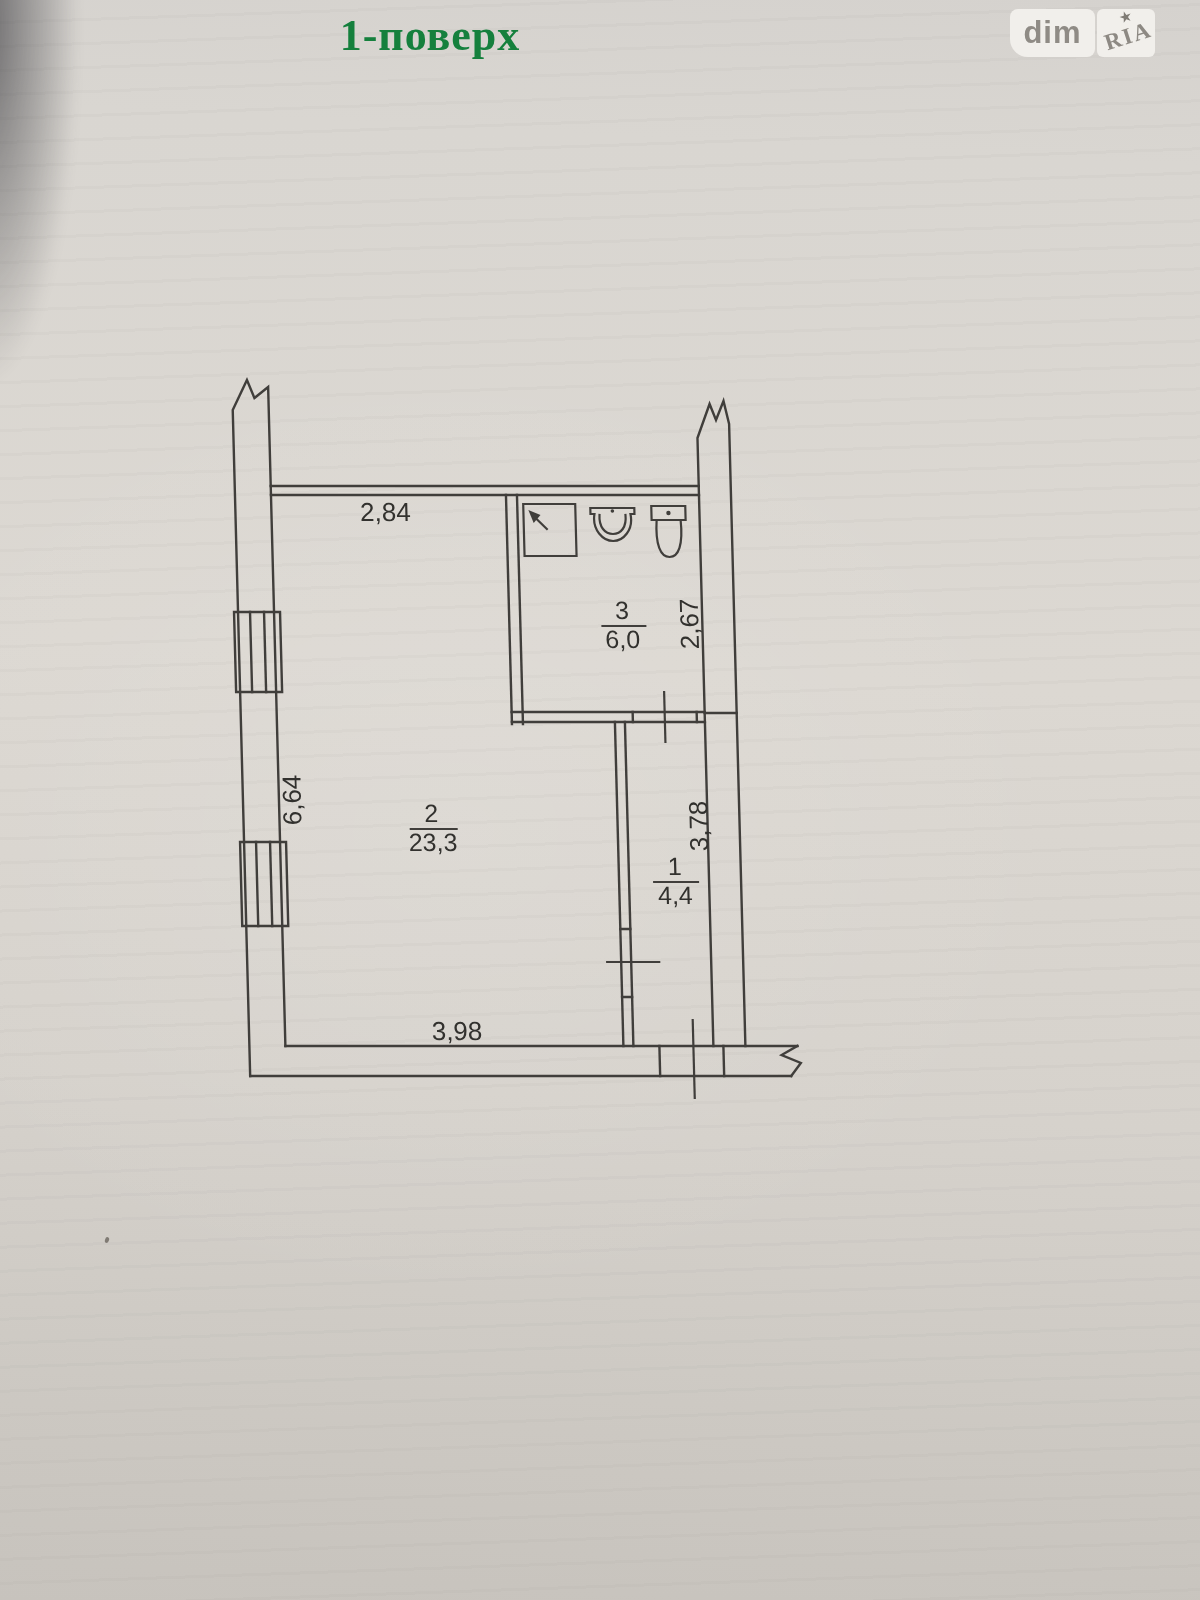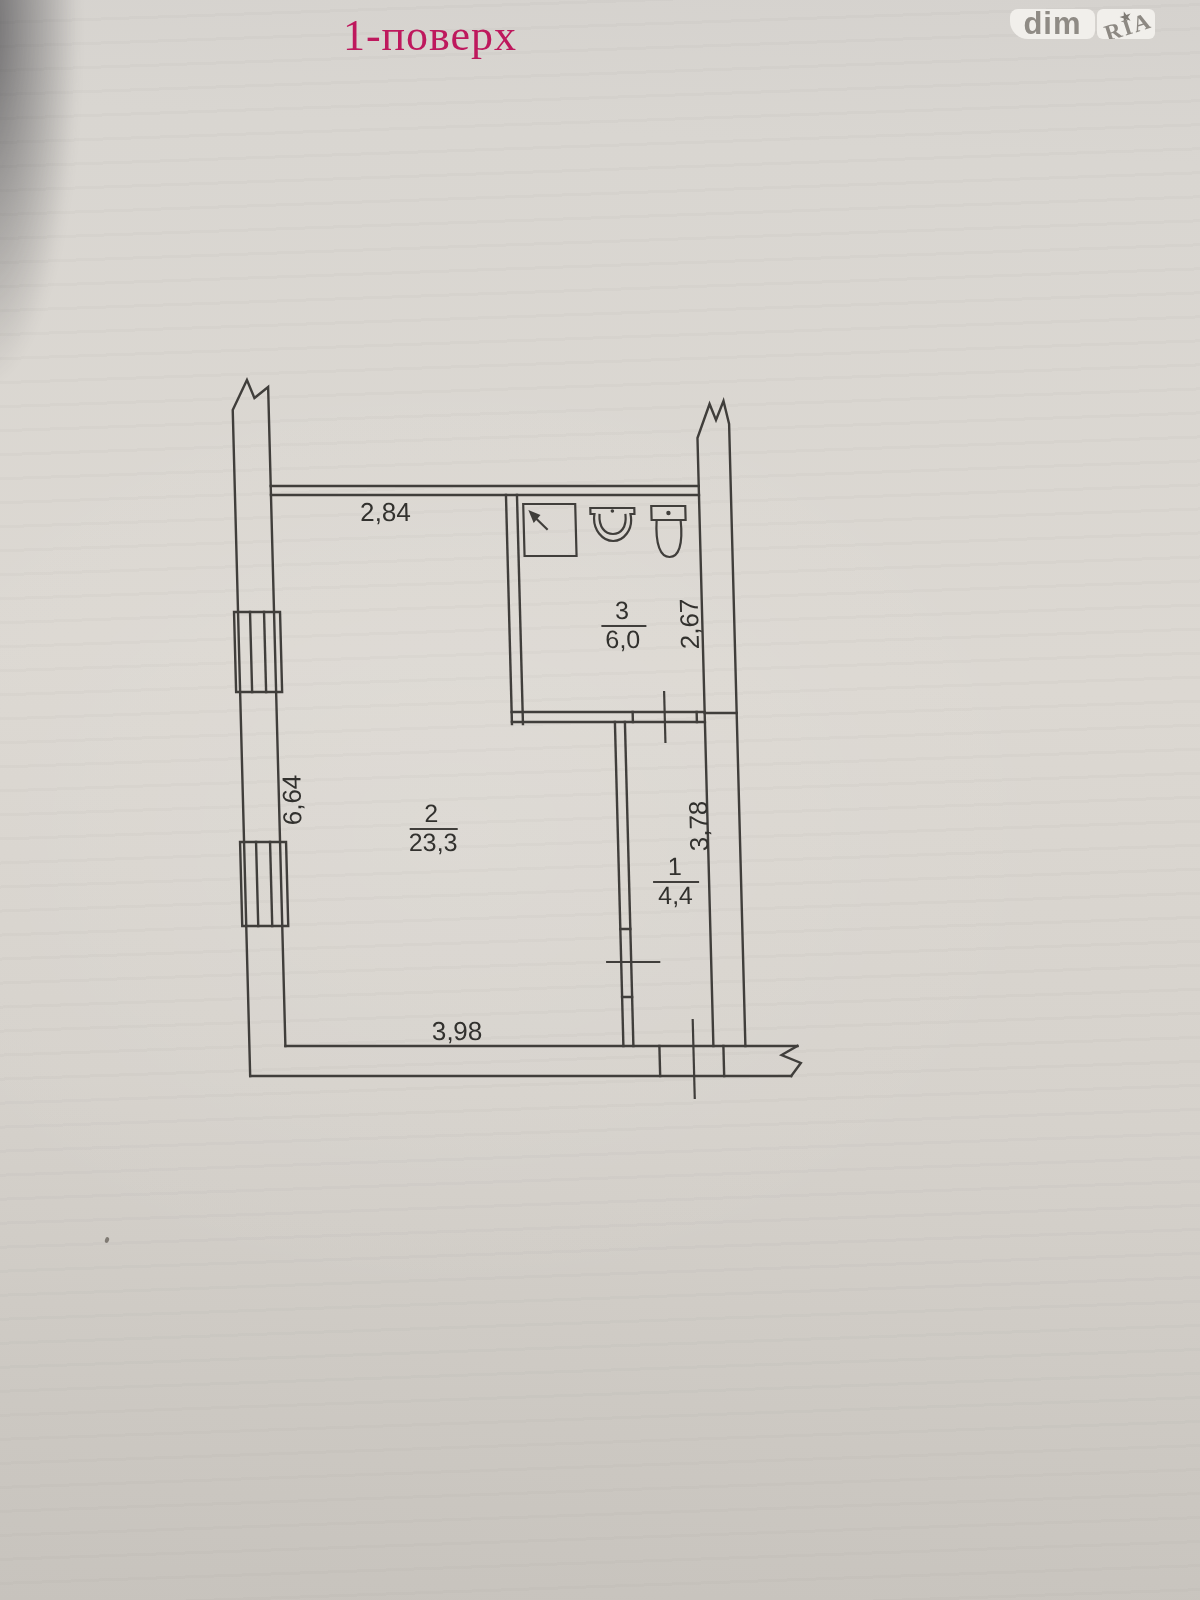--- a/index.html
+++ b/index.html
@@ -20,26 +20,27 @@
     position:absolute;left:-18px;top:-20px;width:110px;height:560px;
     background:radial-gradient(130% 95% at 0% 8%, rgba(38,38,44,0.62), rgba(38,38,44,0.22) 45%, rgba(38,38,44,0) 68%);
     filter:blur(5px);pointer-events:none;
   }
   .speck{
     position:absolute;left:105px;top:1237px;width:4px;height:6px;border-radius:50%;
     background:#6b675f;transform:rotate(18deg);opacity:.8;
   }
   .page-title{
     position:absolute;left:280px;top:10px;width:300px;text-align:center;
-    font-family:"Liberation Serif",serif;font-size:44px;color:#be185d;
+    font-family:"Liberation Serif",serif;font-size:44px;color:#15803d;
     letter-spacing:1px;
+    font-weight:bold;
   }
   
   .logo{position:absolute;left:1010px;top:9px;display:flex;gap:2px;}
-  .logo .box{background:#f1efeb;height:30px;display:flex;align-items:center;justify-content:center;}
+  .logo .box{background:#f1efeb;height:48px;display:flex;align-items:center;justify-content:center;}
   .logo .box-dim{width:85px;border-radius:8px 8px 8px 18px;}
   .logo .box-dim span{
     font-size:31px;color:#8f8b85;font-weight:bold;letter-spacing:1px;
   }
   .logo .box-ria{width:58px;border-radius:6px;position:relative;overflow:hidden;}
   .logo .box-ria .ria-text{
     font-family:"Liberation Serif",serif;font-weight:bold;font-size:23px;
     color:#8d8983;letter-spacing:2px;transform:rotate(-18deg) translate(1px,4px);
   }
   .logo .box-ria .star{

